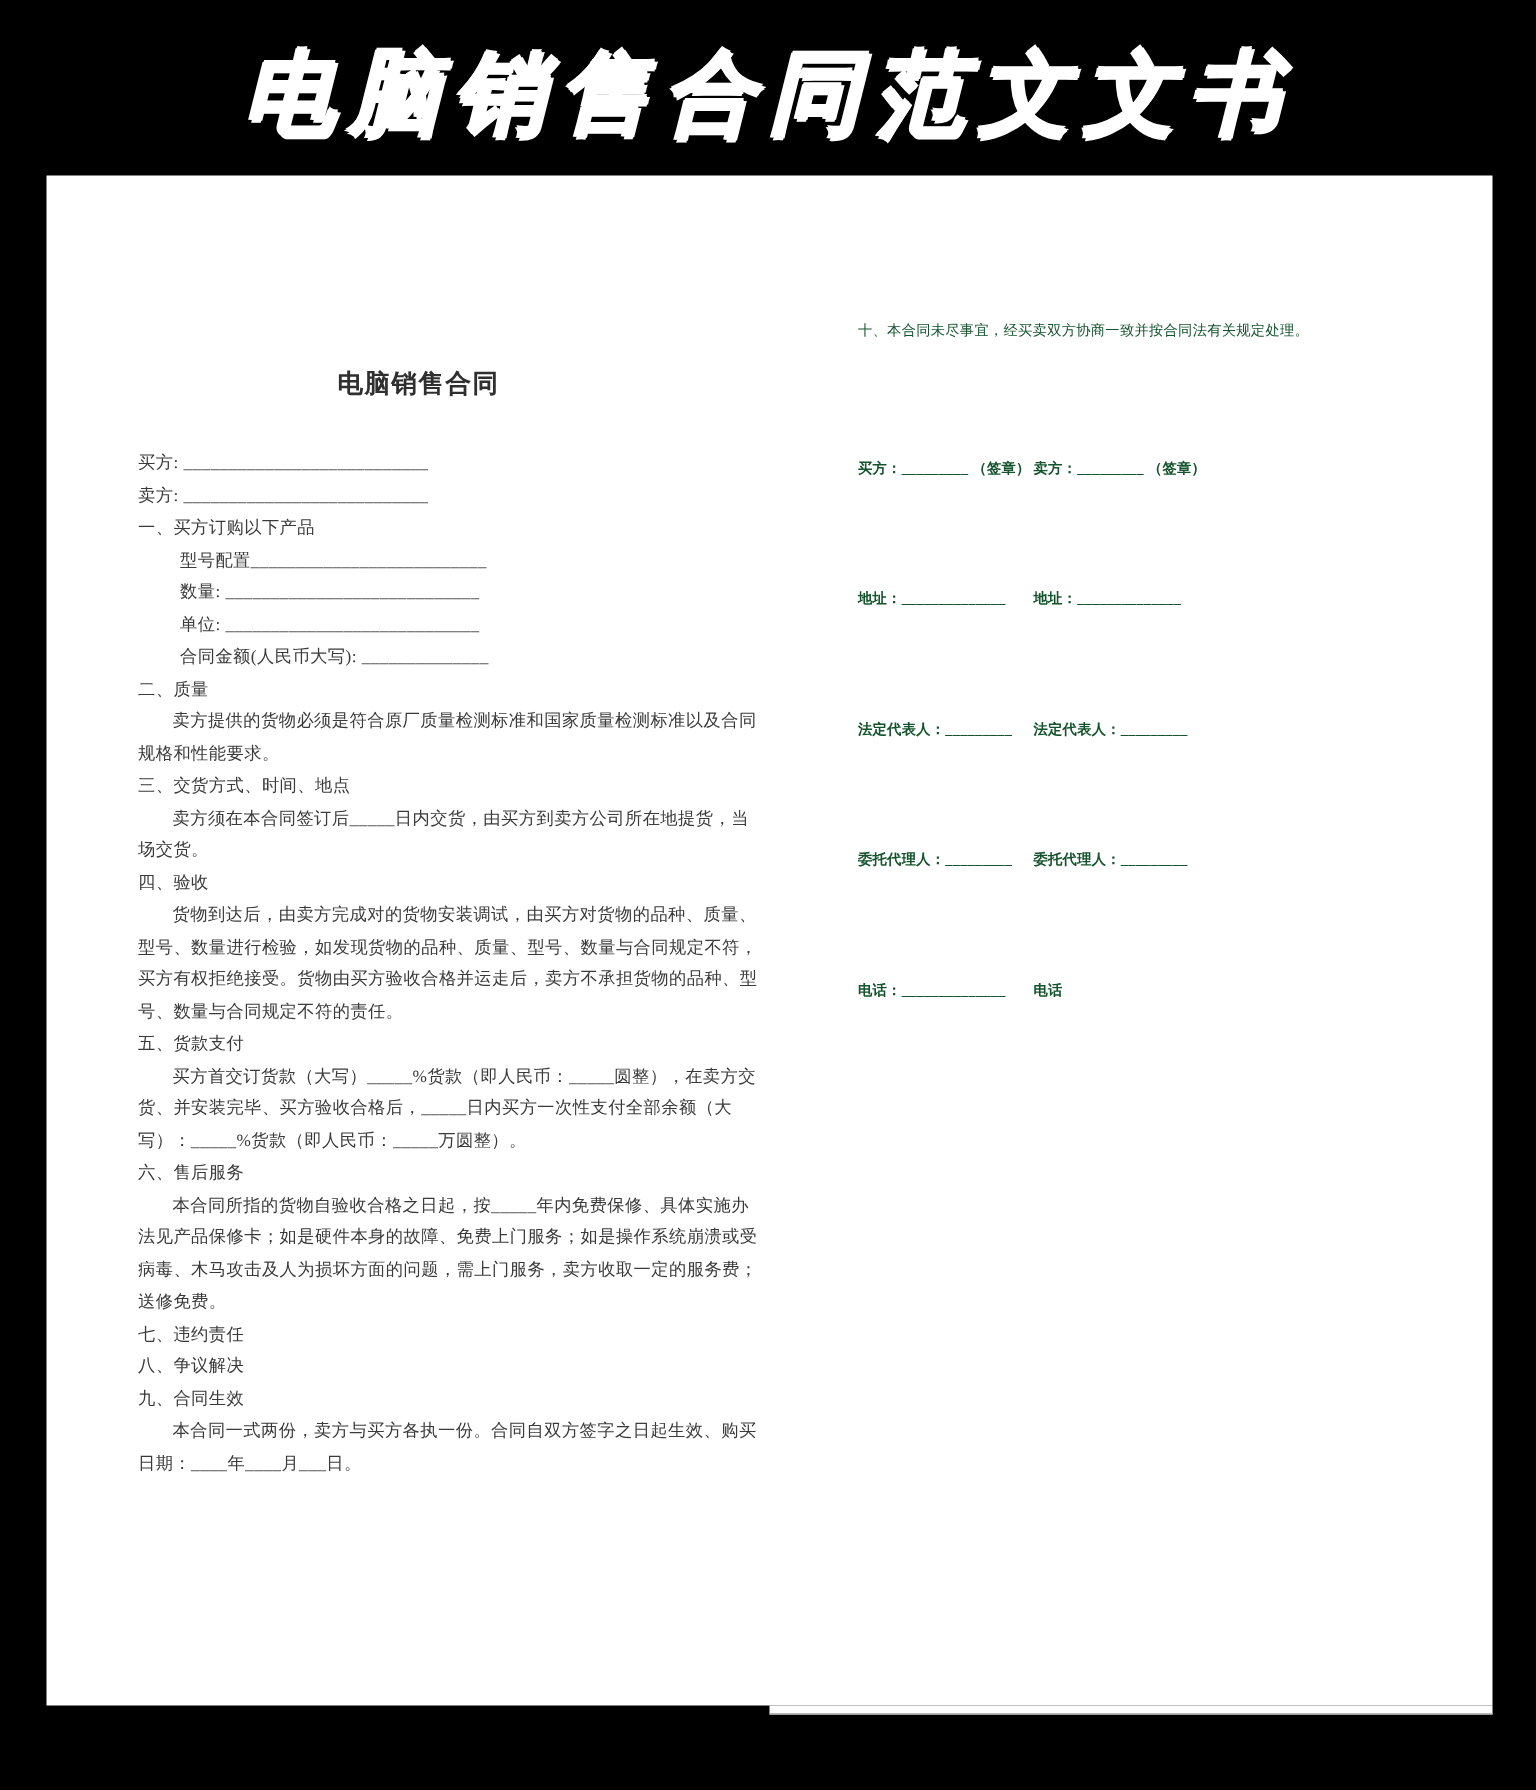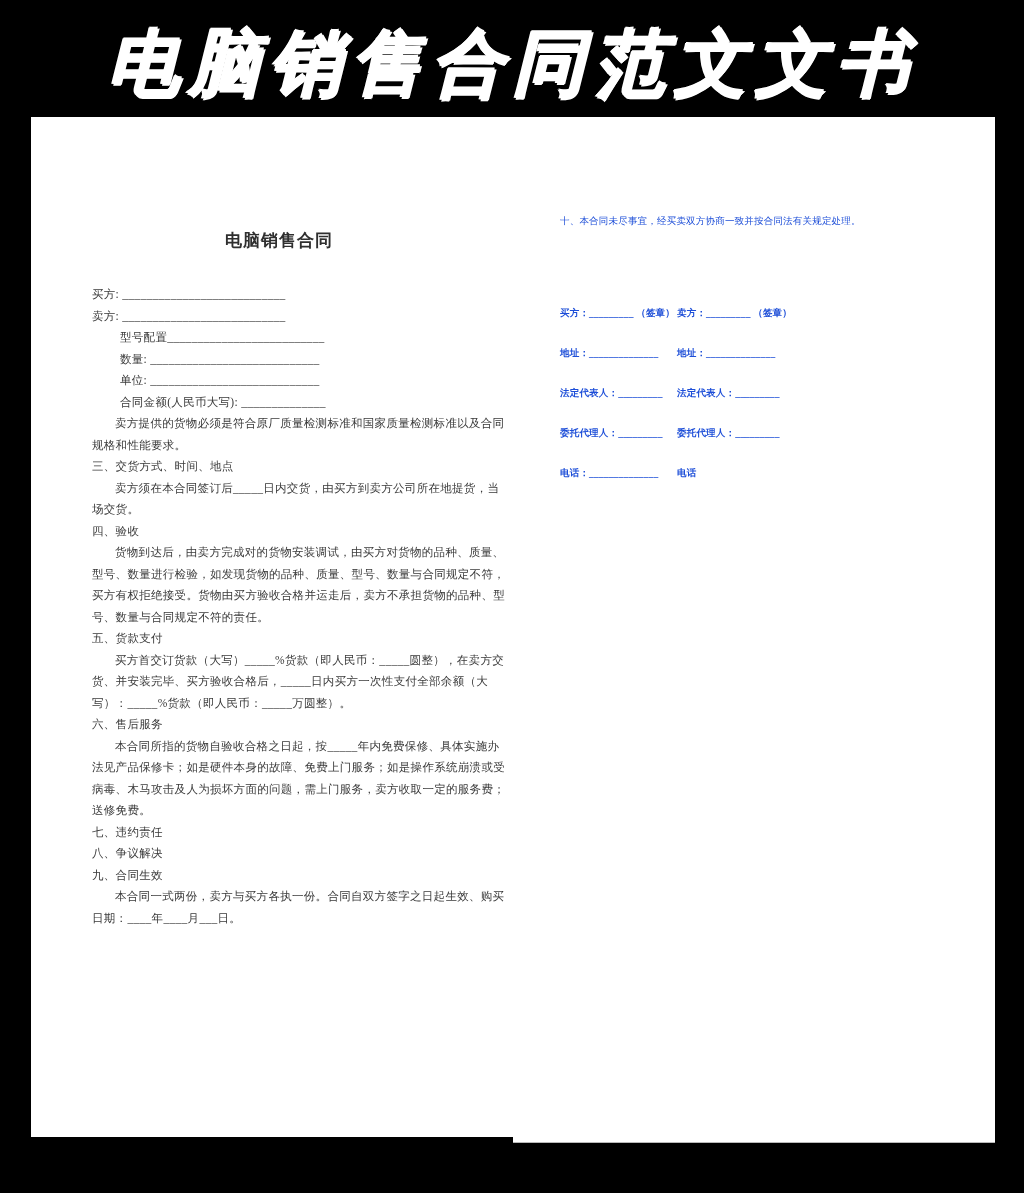--- a/index.html
+++ b/index.html
@@ -10,21 +10,21 @@
     overflow: hidden;
     font-family: "Liberation Serif", "DejaVu Serif", serif;
   }
   
   .banner {
     position: absolute;
     left: 0; top: 0;
     width: 1024px; height: 117px;
     background: #000000;
     color: #ffffff;
-    font-size: 72px;
+    font-size: 61px;
     font-weight: 900;
     letter-spacing: 9px;
     text-align: center;
     line-height: 128px;
     white-space: nowrap;
     text-shadow: 2px 1px 0 #ffffff, -1px 0 0 #ffffff, 0 -1px 0 #ffffff, 1px 2px 0 #ffffff;
     font-style: italic;
   }
   
   .page {
@@ -36,21 +36,21 @@
   .page-step {
     position: absolute;
     left: 482px; top: 1020px;
     width: 482px; height: 5px;
     background: #ffffff;
     border-bottom: 1px solid #b9b9b9;
   }
   
   .col-left {
     position: absolute;
-    left: 61px; top: 112px;
+    left: 61px; top: 127px;
     width: 414px;
     color: #3a3a3a;
   }
   .doc-title {
     font-size: 17px;
     font-weight: 700;
     color: #2f2f2f;
     text-align: center;
     margin: 0 40px 31px 0;
     line-height: 24px;
@@ -61,59 +61,61 @@
     line-height: 21.5px;
     letter-spacing: 0.3px;
     margin: 0;
     word-break: break-all;
   }
   .line-field-indent { padding-left: 28px; }
   .line-para { text-indent: 23px; }
   
   .col-right {
     position: absolute;
-    left: 529px; top: 98px;
+    left: 541px; top: 98px;
     width: 310px;
-    color: #1d4ed8;
+    color: #14532d;
   }
   .clause-ten {
     font-size: 9.5px;
     line-height: 12px;
     white-space: nowrap;
     margin: 0;
     letter-spacing: 0.2px;
   }
   .sign-row {
     display: grid;
     grid-template-columns: 117px auto;
     font-size: 9.5px;
     line-height: 13px;
     font-weight: 600;
     letter-spacing: 0.2px;
     white-space: nowrap;
-    margin-top: 27px;
+    margin-top: 74px;
   }
   .sign-row.first { margin-top: 80px; }
 </style>
 </head>
 <body>
 
 <div class="banner">电脑销售合同范文文书</div>
 
 <div class="page">
   <div class="page-step"></div>
 
   <div class="col-left">
     <h1 class="doc-title">电脑销售合同</h1>
     <p class="line line-field">买方: ___________________________</p>
     <p class="line line-field">卖方: ___________________________</p>
+    <p class="line line-section">一、买方订购以下产品</p>
     <p class="line line-field-indent">型号配置__________________________</p>
     <p class="line line-field-indent">数量: ____________________________</p>
     <p class="line line-field-indent">单位: ____________________________</p>
     <p class="line line-field-indent">合同金额(人民币大写): ______________</p>
+    <p class="line line-section">二、质量</p>
     <p class="line line-para">卖方提供的货物必须是符合原厂质量检测标准和国家质量检测标准以及合同规格和性能要求。</p>
     <p class="line line-section">三、交货方式、时间、地点</p>
     <p class="line line-para">卖方须在本合同签订后_____日内交货，由买方到卖方公司所在地提货，当场交货。</p>
     <p class="line line-section">四、验收</p>
     <p class="line line-para">货物到达后，由卖方完成对的货物安装调试，由买方对货物的品种、质量、型号、数量进行检验，如发现货物的品种、质量、型号、数量与合同规定不符，买方有权拒绝接受。货物由买方验收合格并运走后，卖方不承担货物的品种、型号、数量与合同规定不符的责任。</p>
     <p class="line line-section">五、货款支付</p>
     <p class="line line-para">买方首交订货款（大写）_____%货款（即人民币：_____圆整），在卖方交货、并安装完毕、买方验收合格后，_____日内买方一次性支付全部余额（大写）：_____%货款（即人民币：_____万圆整）。</p>
     <p class="line line-section">六、售后服务</p>
     <p class="line line-para">本合同所指的货物自验收合格之日起，按_____年内免费保修、具体实施办法见产品保修卡；如是硬件本身的故障、免费上门服务；如是操作系统崩溃或受病毒、木马攻击及人为损坏方面的问题，需上门服务，卖方收取一定的服务费；送修免费。</p>
     <p class="line line-section">七、违约责任</p>

